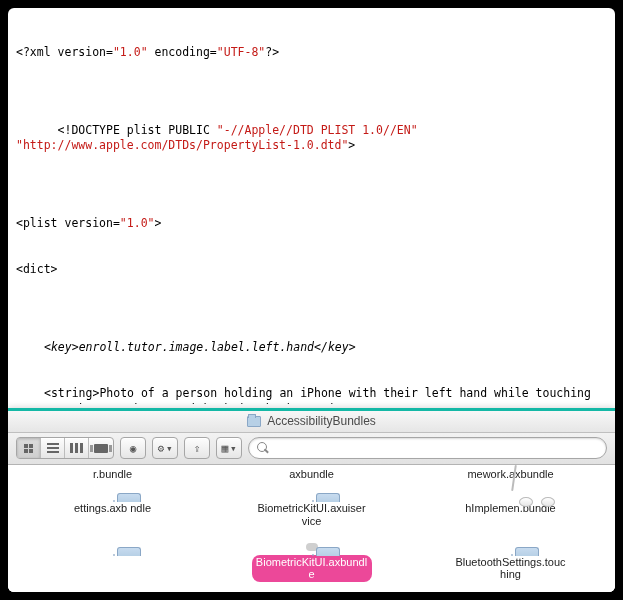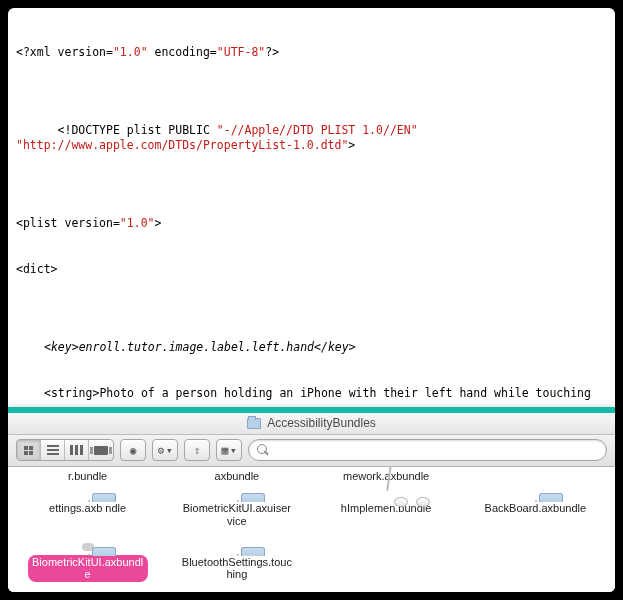--- a/index.html
+++ b/index.html
@@ -37,21 +37,21 @@
   .code .line.indent1 { padding-left: 28px; font-style: italic; }
   .code .line.indent2 { padding-left: 56px; text-indent: -28px; }
   .s-punc { color: #000; }
   .s-str  { color: #c41a16; }
   
   .finder {
     margin-top: 4px;
     flex: 1 1 auto;
     display: flex;
     flex-direction: column;
-    border-top: 6px solid #14b8a6;
+    border-top: 3px solid #14b8a6;
     background: #f5f5f5;
     box-shadow: 0 -1px 6px rgba(0,0,0,0.15);
   }
   .titlebar {
     display: flex;
     align-items: center;
     justify-content: center;
     height: 22px;
     background: linear-gradient(#f7f7f7,#e6e6e6);
     border-bottom: 1px solid #bfbfbf;
@@ -134,21 +134,21 @@
     background: #888; transform: rotate(45deg); left: 7px; top: 8px;
   }
   .content {
     flex: 1;
     background: #fff;
     overflow: hidden;
     position: relative;
   }
   .grid {
     display: grid;
-    grid-template-columns: repeat(4, 1fr);
+    grid-template-columns: repeat(3, 1fr);
     column-gap: 18px;
     row-gap: 14px;
     padding: 6px 14px 10px 14px;
   }
   .item {
     display: flex;
     flex-direction: column;
     align-items: center;
     text-align: center;
     font: 11px -apple-system, "Lucida Grande", Helvetica, Arial, sans-serif;
@@ -343,21 +343,20 @@
           <span class="iconwrap"><span class="folder"></span></span>
           <span class="label">BiometricKitUI.axuiservice</span>
         </div>
 
         <div class="item">
           <span class="iconwrap"><span class="block"><span class="stud s1"></span><span class="stud s2"></span><span class="base"></span></span></span>
           <span class="label">hImplemen.bundle</span>
         </div>
         <div class="item">
           <span class="iconwrap"><span class="folder"></span></span>
-          <span class="label">BackBoard.axbundle</span>
         </div>
         <div class="item selected">
           <span class="iconwrap"><span class="folder"></span></span>
           <span class="label">BiometricKitUI.axbundle</span>
         </div>
         <div class="item">
           <span class="iconwrap"><span class="folder"></span></span>
           <span class="label">BluetoothSettings.touching</span>
         </div>
       </div>

